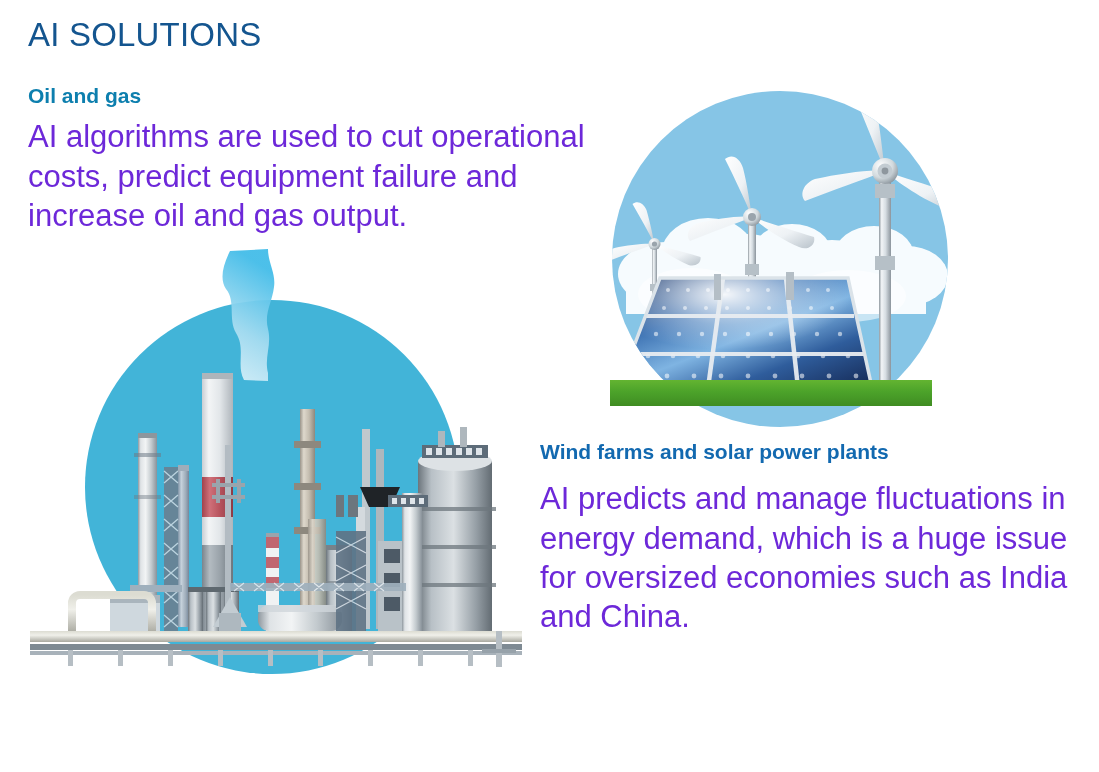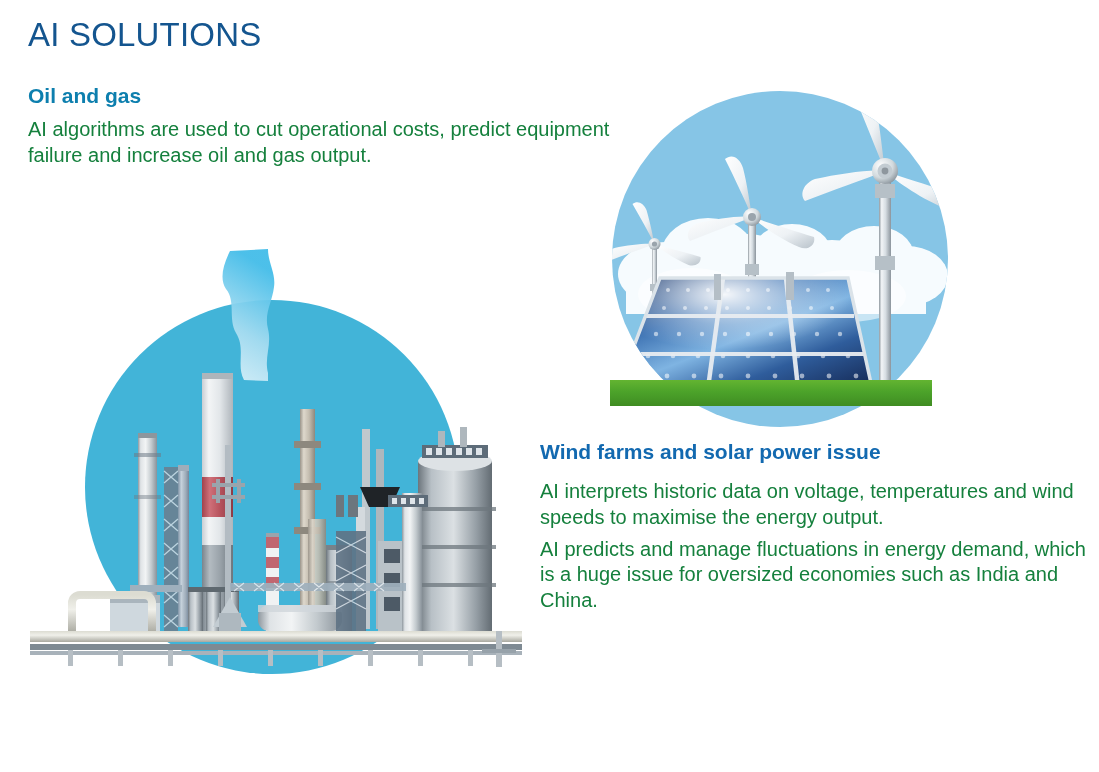--- a/index.html
+++ b/index.html
@@ -33,23 +33,23 @@
     white-space: nowrap;
   }
   .sec-heading {
     font-size: 21px;
     font-weight: bold;
     line-height: 1.15;
     margin: 0;
     white-space: nowrap;
   }
   .body-par {
-    font-size: 20px;
+    font-size: 31px;
     line-height: 1.27;
-    color: #15803d;
+    color: #6d28d9;
     margin: 0;
     font-weight: 400;
   }
 
   
   #oil-text-block {
     position: absolute;
     left: 28px;
     top: 84px;
     width: 610px;
@@ -509,18 +509,17 @@
         </g>
 
         <rect x="-20" y="296" width="400" height="26" fill="url(#grassG)"></rect>
       </g>
 
       <rect x="14" y="296" width="322" height="26" fill="url(#grassG)"></rect>
     </svg>
   </div>
 
   <div id="wind-text-block">
-    <h2 class="sec-heading">Wind farms and solar power issue</h2>
-    <p class="body-par">AI interprets historic data on voltage, temperatures and wind speeds to maximise the energy output.</p>
+    <h2 class="sec-heading">Wind farms and solar power plants</h2>
     <p class="body-par">AI predicts and manage fluctuations in energy demand, which is a huge issue for oversized economies such as India and China.</p>
   </div>
 
 </div>
 
 </body></html>

